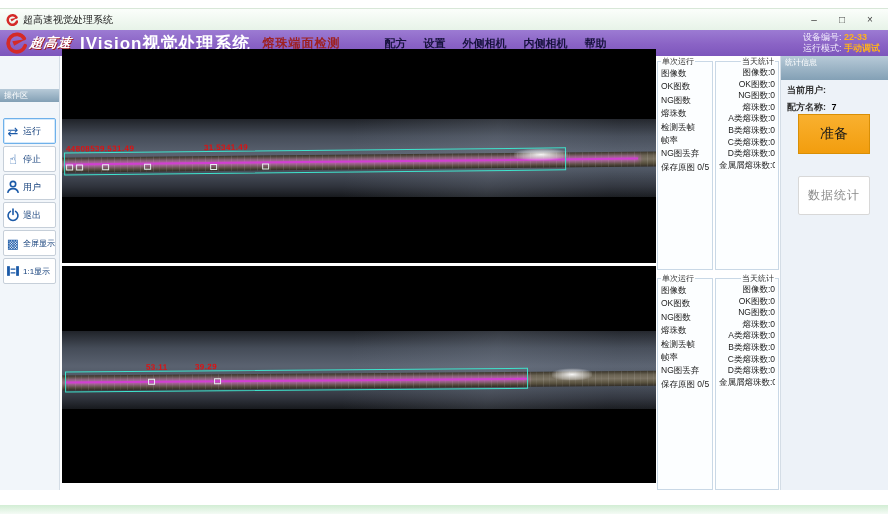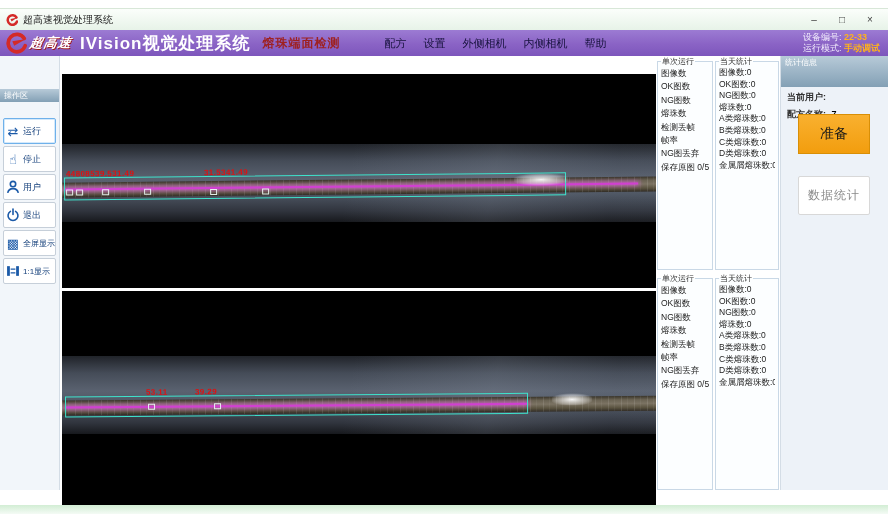--- a/index.html
+++ b/index.html
@@ -20,41 +20,41 @@
     background:linear-gradient(#9c7bd3 0%,#8a63c5 55%,#7d56bc 100%);
     display:flex; align-items:center; }
   .logo-swirl { width:24px; height:22px; margin:0 2px 0 4px; flex:0 0 24px; }
   .brand { font-size:13px; font-weight:bold; font-style:italic; color:#fff;
     text-shadow:1px 1px 0 #a01818; letter-spacing:1px; transform:skewX(-10deg);
     margin-right:8px; white-space:nowrap; }
   .app-title { font-size:17px; font-weight:bold; color:#fff; letter-spacing:1px;
     margin-right:12px; white-space:nowrap; }
   .app-subtitle { font-size:12px; font-weight:bold; color:#9e2121; letter-spacing:1px; white-space:nowrap; }
   .menu { display:flex; gap:17px; margin-left:44px; }
-  .menu-item { font-size:11px; font-weight:normal; color:#17123d; white-space:nowrap; }
+  .menu-item { font-size:11px; font-weight:bold; color:#17123d; white-space:nowrap; }
   .devinfo { margin-left:auto; margin-right:8px; font-size:9px; line-height:11px; text-align:left; }
   .devinfo .lbl { color:#f2ecfc; }
   .devinfo .val { color:#ffb31a; font-weight:bold; }
 
   
   .sidebar { position:absolute; left:0; top:56px; width:60px; height:434px;
     background:#f2f6fa; border-right:1px solid #d4dde6; box-sizing:border-box; }
   .side-header { height:13px; background:linear-gradient(#b7cad8,#83a0b5);
     color:#fff; font-size:8px; line-height:13px; padding-left:4px;margin-top:33px; }
   .side-buttons { display:flex; flex-direction:column; gap:2px; padding:16px 3px 0; }
   .side-btn { height:26px; background:#fff; border:1px solid #c6cfd9; border-radius:2px;
     display:flex; align-items:center; padding:0 1px; gap:2px; box-sizing:border-box; }
   .side-btn.focused { border-color:#6fb1ea; box-shadow:inset 0 0 0 1px #d4e9fb; }
   .glyph { color:#1b5aa8; font-size:13px; width:16px; text-align:center; flex:0 0 16px; }
   .side-btn svg { width:14px; height:14px; flex:0 0 14px; margin:0 1px; }
   .side-btn .lbl { font-size:9px; color:#16417c; white-space:nowrap; }
   .side-btn.small .lbl { font-size:8px; }
 
   
-  .image-area { position:absolute; left:62px; top:74px; width:594px; height:434px; }
+  .image-area { position:absolute; left:62px; top:49px; width:594px; height:434px; }
   .cam-panel { position:absolute; left:0; width:594px; background:#000; overflow:hidden; }
   .cam1 { top:0; height:214px; }
   .cam2 { top:217px; height:217px; }
   .band { position:absolute; left:0; width:100%; height:78px;
     background:linear-gradient(180deg,#202329 0%,#454c58 22%,#5a6270 45%,#4d5562 64%,#30343d 86%,#17191d 100%); }
   .band::after { content:""; position:absolute; inset:0;
     background:linear-gradient(100deg,transparent 48%,rgba(150,160,175,.18) 72%,rgba(150,160,175,.04) 92%); }
   .cam1 .band { top:70px; } .cam2 .band { top:65px; }
   .strip-wrap { position:absolute; inset:0; transform-origin:60px center; }
   .cam1 .strip-wrap { transform:rotate(-0.6deg); }
@@ -72,30 +72,30 @@
   .mini { position:absolute; width:7px; height:6px; border:1px solid rgba(240,255,250,.9); box-sizing:border-box; }
   .glow { position:absolute; height:12px;
     background:radial-gradient(ellipse at center,rgba(255,255,255,.95) 0%,rgba(255,255,255,.35) 55%,transparent 78%); }
 
   
   .stats-area { position:absolute; left:657px; top:56px; width:122px; height:434px;padding-left:24px; }
   .stats-panel { position:absolute; left:0; width:122px; display:flex; gap:2px; box-sizing:border-box; background:#fff; }
   .sp1 { top:0; height:214px; } .sp2 { top:217px; height:217px; }
   fieldset.group { border:1px solid #c9d8e6; margin:0; padding:0 3px 1px; background:#fcfeff;
     min-width:0; overflow:hidden; box-sizing:border-box; }
-  .group.run { flex:0 0 56px; } .group.today { flex:1; }
+  .group.run { flex:0 0 56px; } .group.today { flex:1;text-align:right; }
   legend { font-size:8px; color:#333; padding:0 1px; }
   .rows div { font-size:8.5px; color:#1c1c1c; white-space:nowrap; overflow:hidden; }
   .rows.loose div { line-height:13.4px; }
   .rows.tight div { line-height:11.6px; }
 
   
   .info-panel { position:absolute; left:780px; top:56px; width:108px; height:434px;
     background:#edf2f8; border-left:1px solid #d4dde6; box-sizing:border-box; }
-  .info-header { height:31px; background:linear-gradient(#b7cad8,#83a0b5);
+  .info-header { height:24px; background:linear-gradient(#b7cad8,#83a0b5);
     color:#fff; font-size:8px; line-height:13px; padding-left:4px; }
   .info-row { font-size:9px; font-weight:bold; color:#333; padding:4px 0 0 6px; }
   .info-row .val { color:#000; margin-left:3px; }
   .prepare-btn { position:absolute; left:17px; top:58px; width:70px; height:38px;
     background:linear-gradient(#f9b02f,#f29d0e); border:1px solid #d98f06;
     font-size:14px; color:#1a1a1a; text-align:center; line-height:38px;
     font-family:"Liberation Serif","DejaVu Serif",serif; }
   .data-btn { position:absolute; left:17px; top:120px; width:70px; height:37px;
     background:#fff; border:1px solid #d8d8d8; border-radius:2px; font-size:12px;
     color:#8a8a8a; text-align:center; line-height:37px; letter-spacing:1px;

